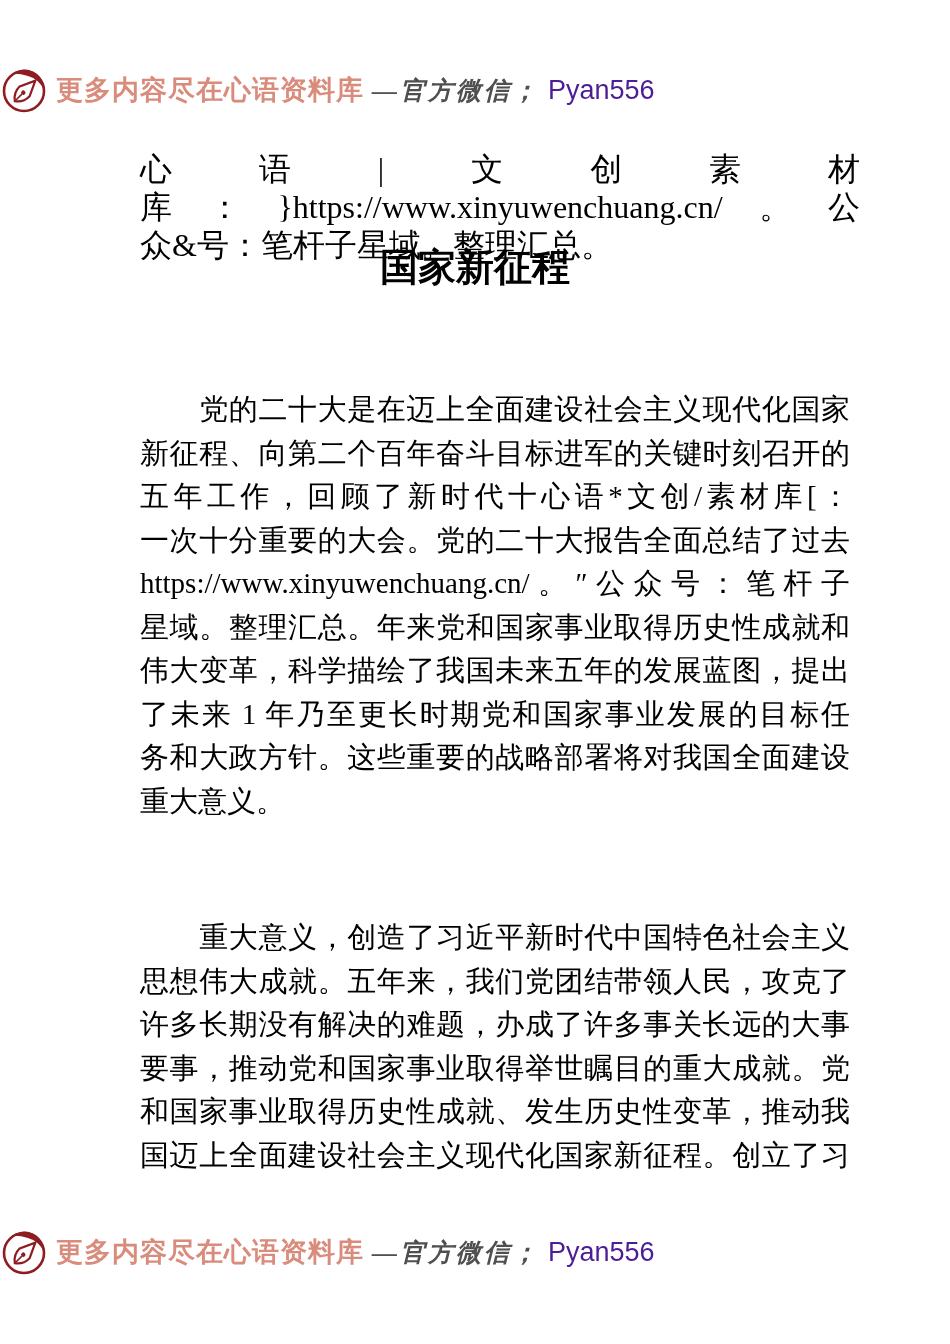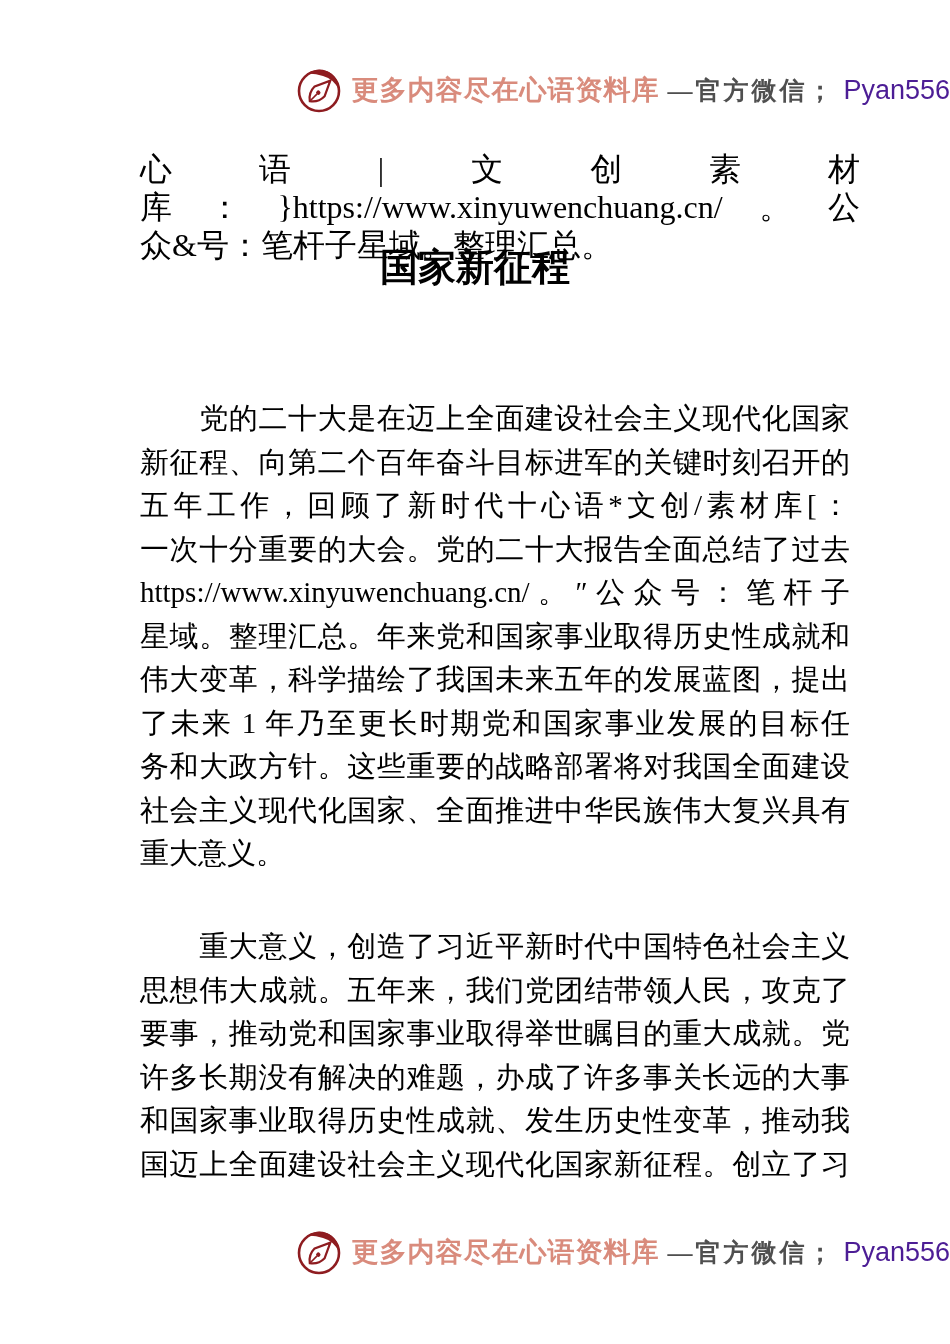--- a/index.html
+++ b/index.html
@@ -13,36 +13,37 @@
     color: #000000;
   }
 
   
   .watermark {
     position: absolute;
     left: 0;
     right: 0;
     display: flex;
     align-items: center;
-    justify-content: flex-end;
+    justify-content: flex-start;
     gap: 8px;
     white-space: nowrap;
   }
   .watermark.header { top: 66px; }
   .watermark.footer { top: 1228px; }
   .wm-logo { width: 48px; height: 48px; flex: 0 0 auto; }
   .wm-main {
     font-family: "DejaVu Sans", sans-serif;
     font-size: 27px;
     font-weight: bold;
     color: #d98b7c;
     letter-spacing: 1px;
   }
   .wm-label {
     font-family: "Liberation Serif", "DejaVu Serif", serif;
+    font-style: italic;
     font-weight: bold;
     font-size: 25px;
     color: #4f4f4f;
     letter-spacing: 3px;
   }
   .wm-id {
     font-family: "Liberation Sans", "DejaVu Sans", sans-serif;
     font-size: 27px;
     color: #4c1d95;
   }
@@ -66,21 +67,20 @@
     font-size: 38px;
     font-weight: bold;
     line-height: 46px;
   }
   .para {
     position: absolute;
     left: 140px;
     width: 710px;
     font-size: 29px;
     line-height: 43.5px;
-    margin-top: 9px;
   }
   .para-1 { top: 388px; }
   .para-2 { top: 916px; }
 
   .line {
     text-align: justify;
     text-align-last: justify;
   }
   .line.last {
     text-align-last: left;
@@ -118,29 +118,28 @@
   <div class="para para-1">
     <div class="line">　　党的二十大是在迈上全面建设社会主义现代化国家</div>
     <div class="line">新征程、向第二个百年奋斗目标进军的关键时刻召开的</div>
     <div class="line">五年工作，回顾了新时代十心语*文创/素材库[：</div>
     <div class="line">一次十分重要的大会。党的二十大报告全面总结了过去</div>
     <div class="line">https://www.xinyuwenchuang.cn/。″公众号：笔杆子</div>
     <div class="line">星域。整理汇总。年来党和国家事业取得历史性成就和</div>
     <div class="line">伟大变革，科学描绘了我国未来五年的发展蓝图，提出</div>
     <div class="line">了未来 1 年乃至更长时期党和国家事业发展的目标任</div>
     <div class="line">务和大政方针。这些重要的战略部署将对我国全面建设</div>
-    <div class="line">社会主义现代化国家、全面推进中华民族伟大复兴具有</div>
     <div class="line last">重大意义。</div>
   </div>
 
   <div class="para para-2">
     <div class="line">　　重大意义，创造了习近平新时代中国特色社会主义</div>
     <div class="line">思想伟大成就。五年来，我们党团结带领人民，攻克了</div>
+    <div class="line">许多长期没有解决的难题，办成了许多事关长远的大事</div>
     <div class="line">要事，推动党和国家事业取得举世瞩目的重大成就。党</div>
-    <div class="line">许多长期没有解决的难题，办成了许多事关长远的大事</div>
     <div class="line">和国家事业取得历史性成就、发生历史性变革，推动我</div>
     <div class="line">国迈上全面建设社会主义现代化国家新征程。创立了习</div>
   </div>
 
   <div class="watermark footer">
     <span class="wm-logo">
       <svg viewBox="0 0 48 48" width="48" height="48">
         <circle cx="24" cy="25" r="20" fill="none" stroke="#8e1c20" stroke-width="2.6"></circle>
         <path d="M12 8 Q25 -1 37 8 Q44 14 44 24 Q39 13 28 10 Q18 7 12 8 Z" fill="#8e1c20"></path>
         <g transform="rotate(45 24 26)">

